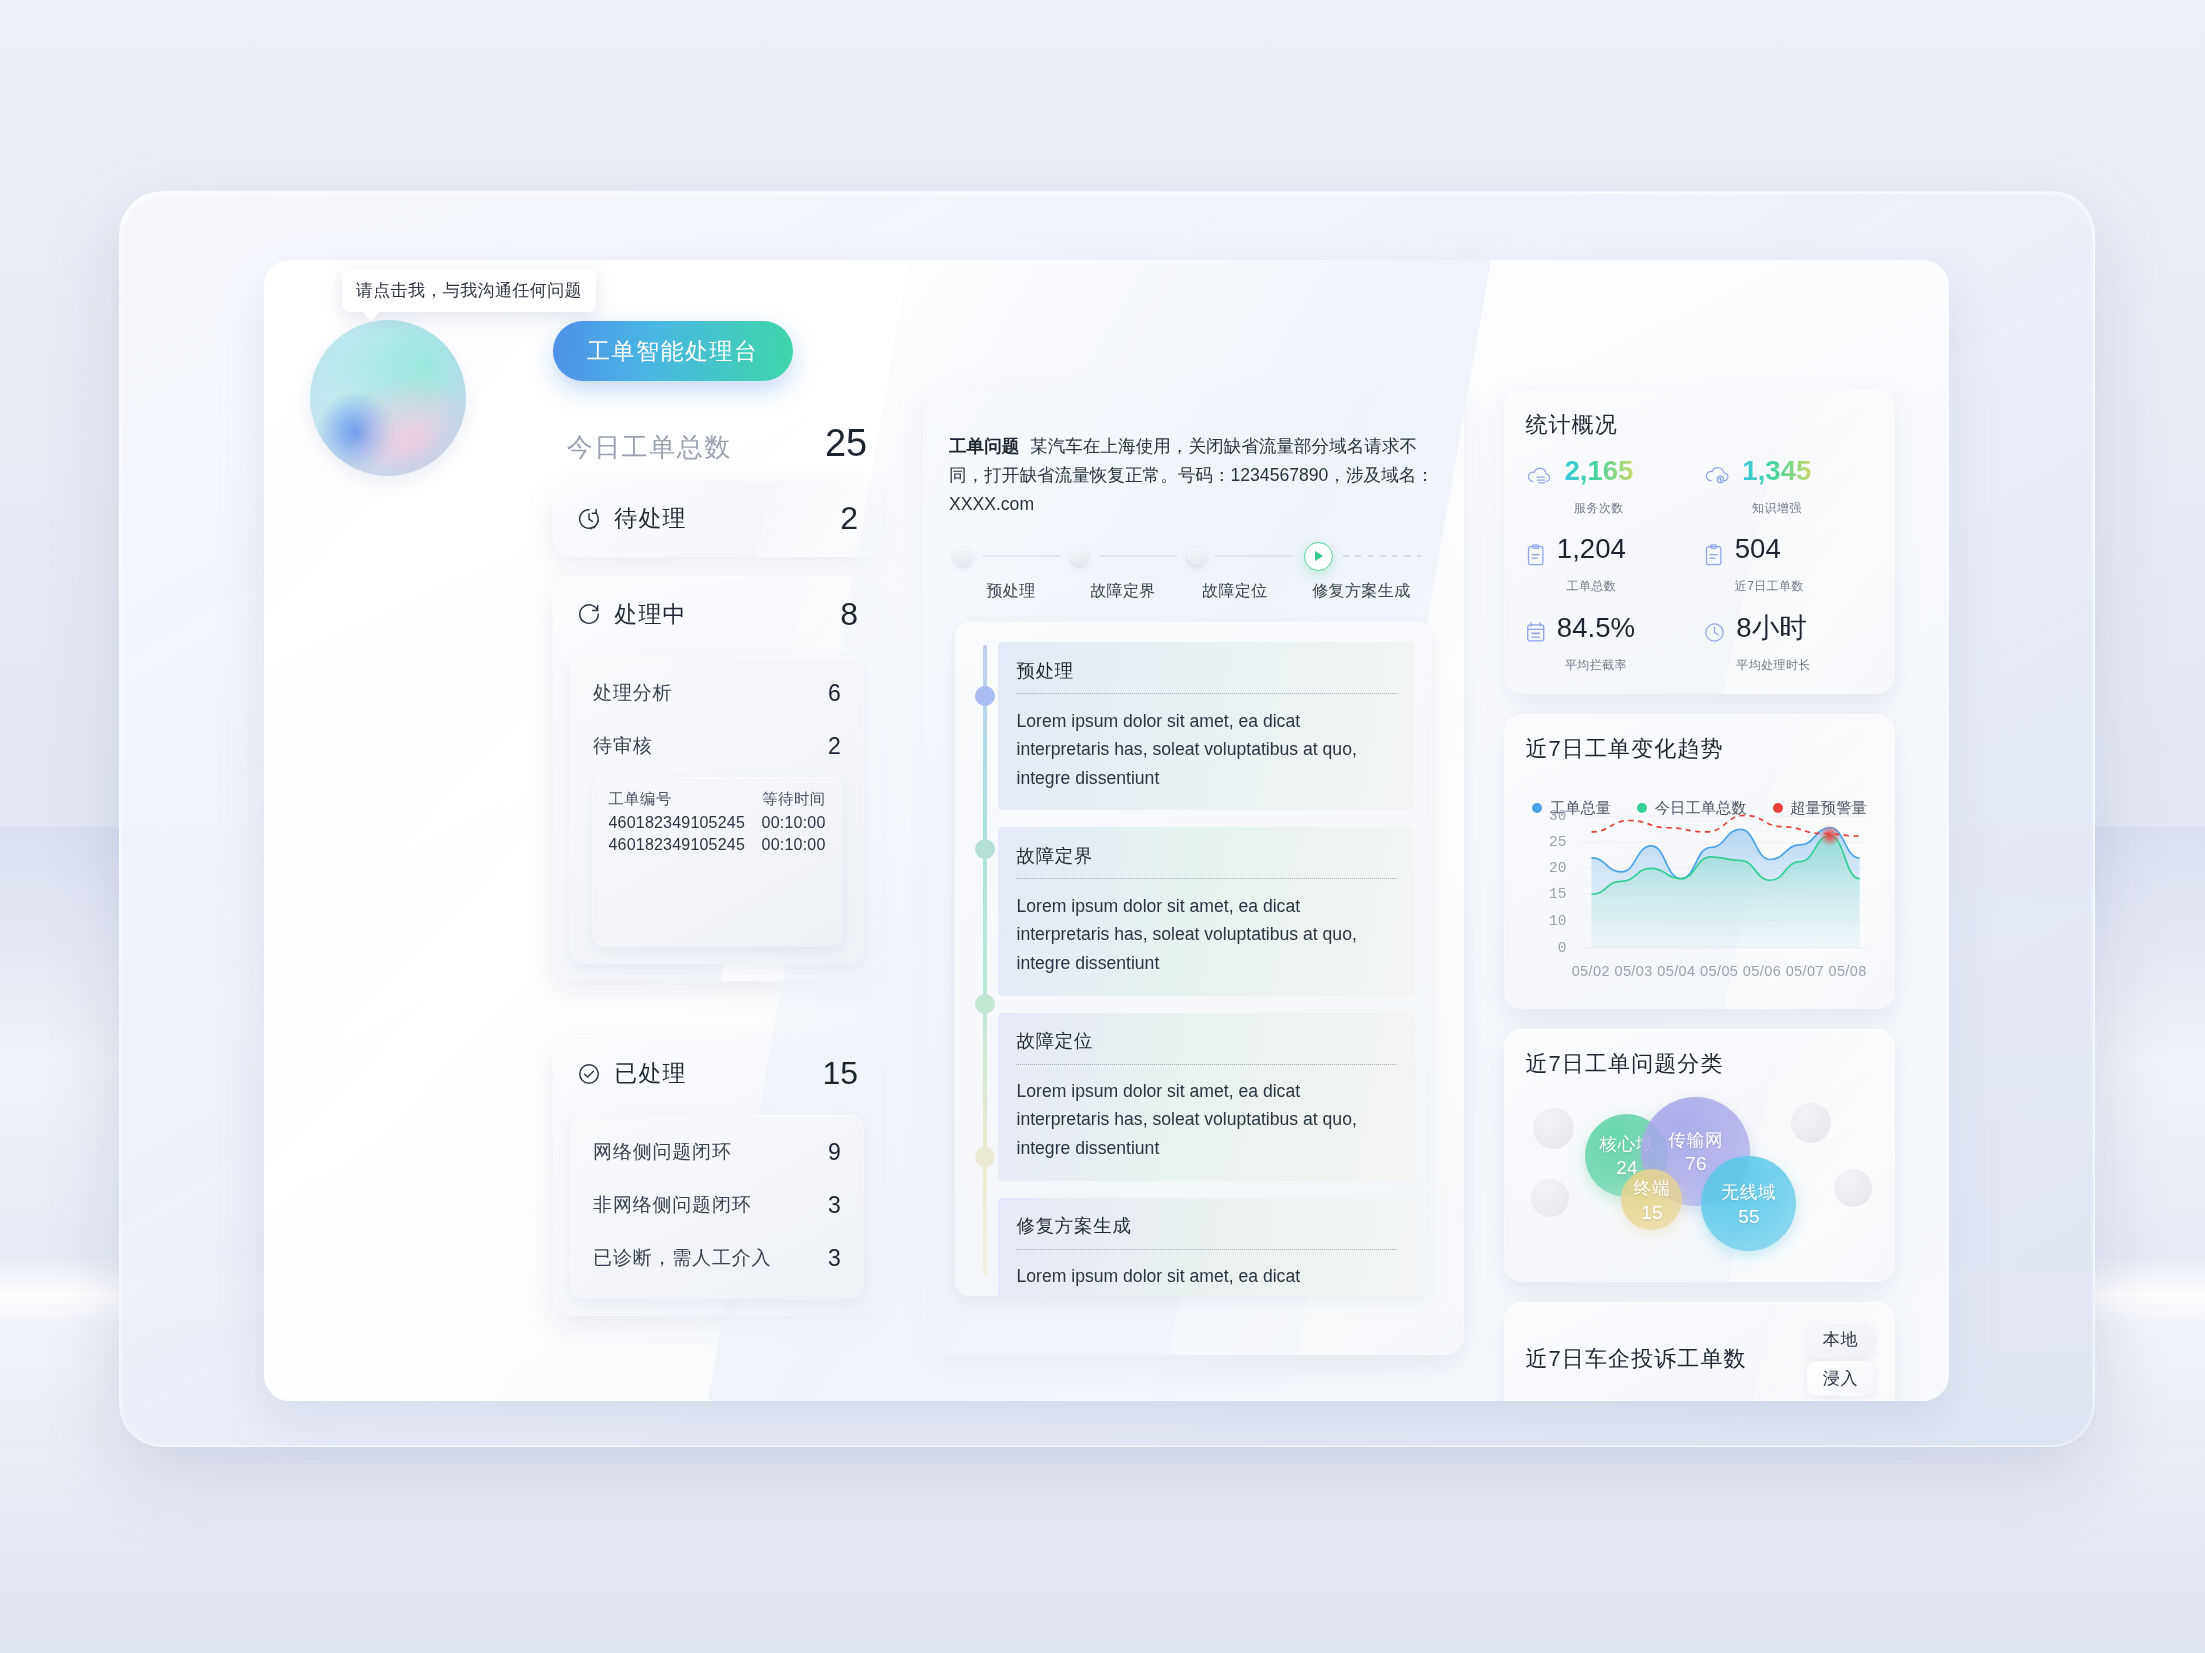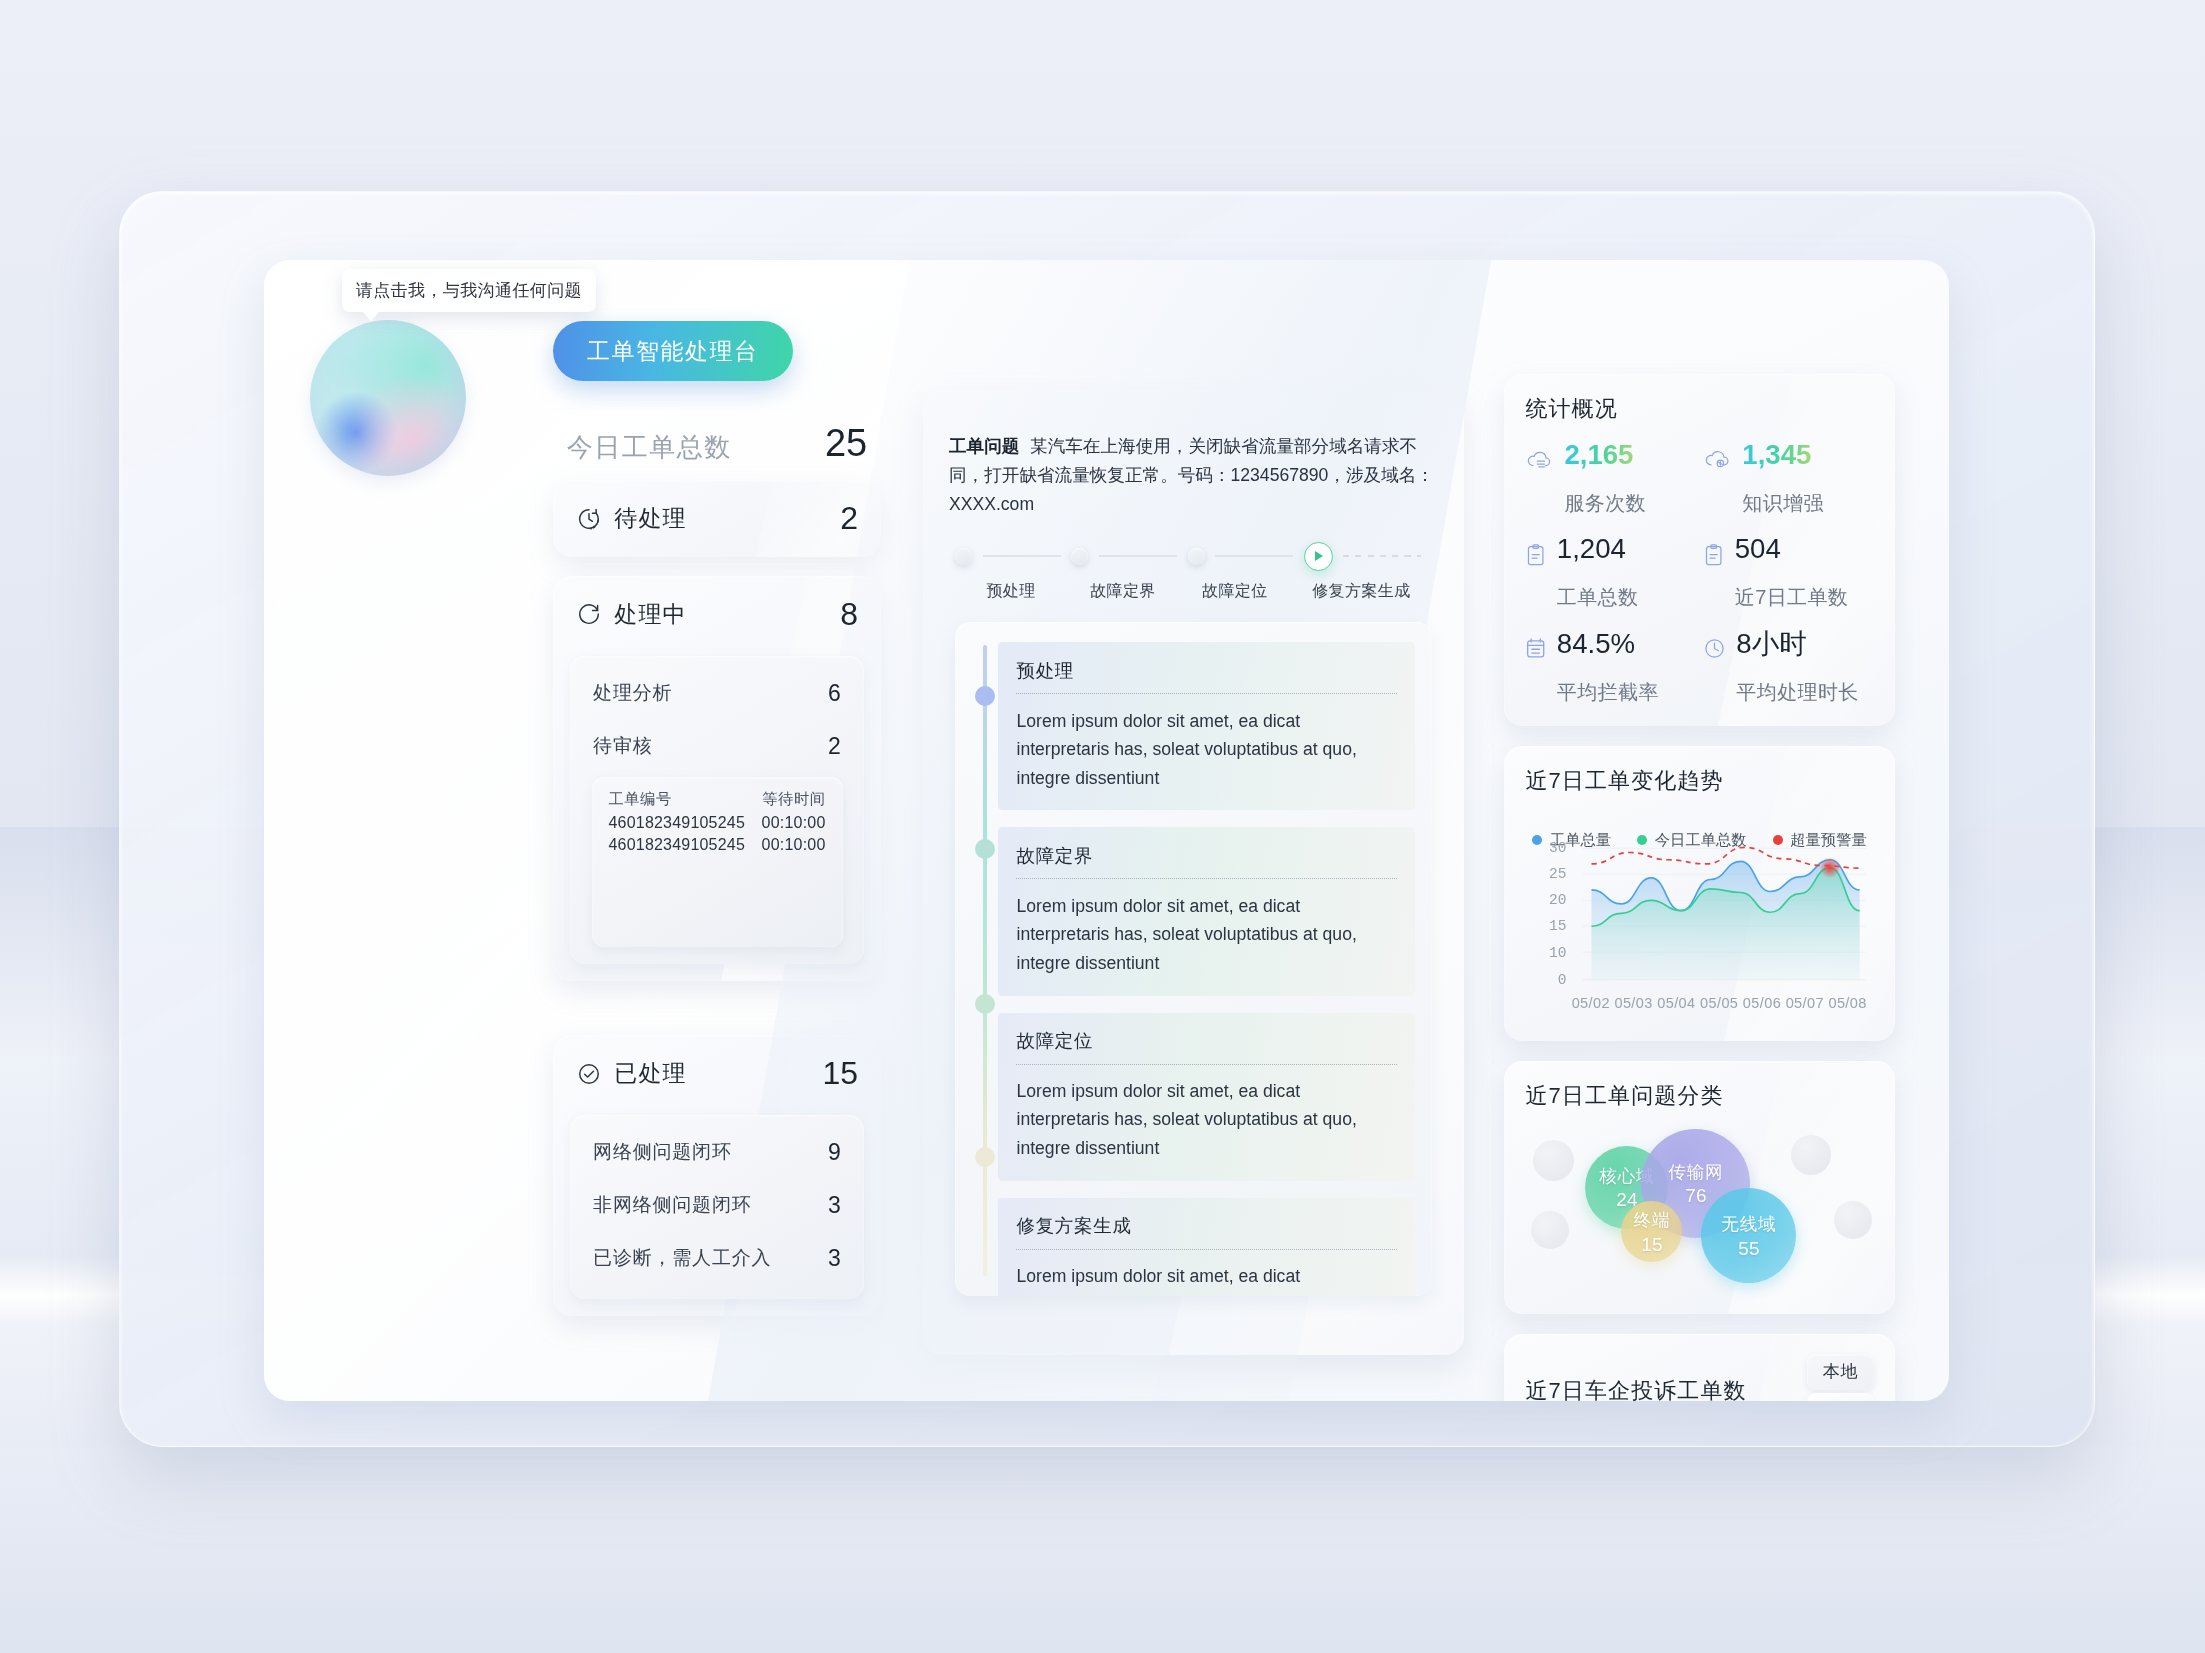--- a/index.html
+++ b/index.html
@@ -191,40 +191,40 @@
   .tl-item { position:relative; margin-bottom:17px; }
   .tl-card {
     border-radius:4.6px; padding: 15.3px 18.4px 18.4px 18.4px;
   }
   .tl-card .h { font-size:18.4px; color:#1e2732; letter-spacing:0.8px; }
   .tl-card .rule { margin: 10.7px 0 12.3px 0; height:0;
     border-top: 1.5px dotted #aab2bd; }
   .tl-card .p { font-size:17.6px; line-height:1.62; color:#2b3440; }
 
   
-  .right-col { position:absolute; left:1240px; top:114px; width:391px; }
+  .right-col { position:absolute; left:1240px; top:130px; width:391px; }
   .rpanel {
     border-radius:18.4px; margin-bottom:20px; position:relative; overflow:hidden;
     background: linear-gradient(155deg,#fbfcfe 0%, #f5f7fa 55%, #f0f3f8 100%);
     box-shadow: 0 10.7px 26px rgba(150,162,190,.18), inset 0 0.8px 2.3px rgba(255,255,255,.9);
   }
   .rpanel::after{
     content:""; position:absolute; right:-25%; top:-40%; width:60%; height:180%;
     background: linear-gradient(115deg, rgba(255,255,255,0) 0%, rgba(255,255,255,.6) 50%, rgba(255,255,255,0) 100%);
     transform: rotate(12deg); pointer-events:none;
   }
   .rp-in { position:relative; z-index:2; padding: 20px 21.4px; }
   .rp-title { font-size:22px; color:#1d2631; letter-spacing:1.1px; }
 
   .stat-grid { display:grid; grid-template-columns:1fr 1fr; gap: 18.4px 7.7px; margin-top: 17px; }
   .stat { display:flex; align-items:flex-start; gap:10px; }
   .stat .sv { font-size:27.6px; line-height:1.05; color:#1b2430; }
   .stat .sv.grad { background: linear-gradient(92deg,#39c7e0 0%, #47d49b 48%, #cbd86a 100%);
     -webkit-background-clip:text; background-clip:text; color:transparent; font-weight:bold; }
-  .stat .sl { font-size:20px; color:#717a88; letter-spacing:0.4px; margin-top:20px; }
+  .stat .sl { font-size:12px; color:#717a88; letter-spacing:0.4px; margin-top:14px;text-align:center; }
   .stat .sicon { margin-top:7.7px; }
 
   
   .chart-wrap { position:relative; height:191px; margin-top:10.7px; }
   .ylabels { position:absolute; left:0; top:0; width:41px; height:162px; }
   .ylabels div { position:absolute; right:0; font-size:14.5px; color:#9aa2ae; transform: translateY(-50%); font-family: Liberation Mono, monospace; }
   .plot { position:absolute; left:44px; right:4.6px; top:0; height:162px; }
   .xlabels { position:absolute; left:44px; right:4.6px; top:165px; display:flex; }
   .xlabels span { flex:1; text-align:center; font-size:14.5px; color:#9aa2ae; letter-spacing:0.4px; }
   .legend { display:flex; justify-content:center; gap:26px; margin-top:34px; }

